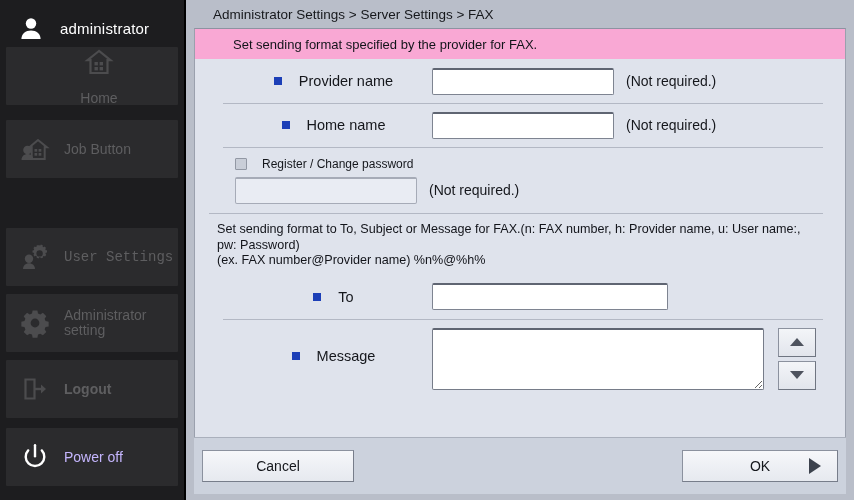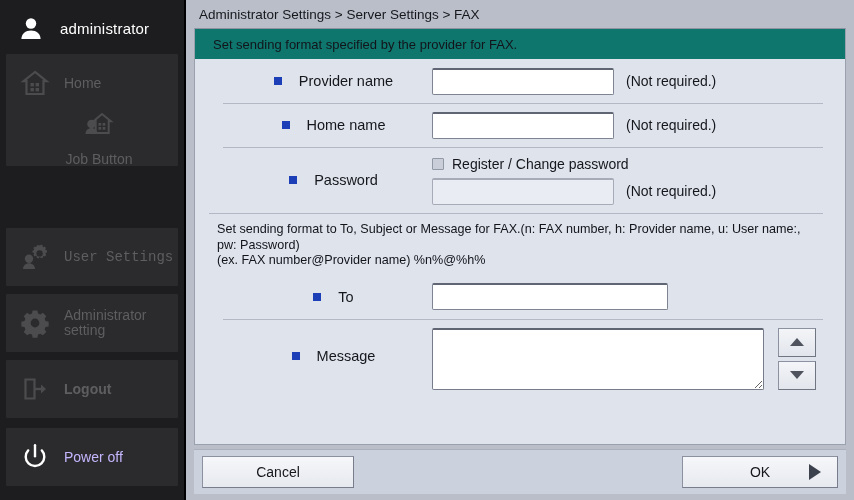--- a/index.html
+++ b/index.html
@@ -62,32 +62,33 @@
     height: 500px;
     background: #b9bec9;
     padding: 0;
     position: relative;
   }
   .breadcrumb {
     height: 28px;
     background: #b9bec9;
     display: flex;
     align-items: center;
-    padding-left: 13px;
+    padding-left: 27px;
     font-size: 13.5px;
     color: #16181c;
   }
   .content-card {
     position: absolute;
     left: 8px; right: 8px;
     top: 28px; bottom: 55px;
-    background: #0f766e;
+    background: #f9a8d4;
     border: 1px solid #9aa0ad;
     border-top: 1px solid #8d93a1;
     overflow: hidden;
+    padding-left: 20px;
   }
   .intro {
     font-size: 13px;
     color: #12141a;
     padding: 8px 0 6px 18px;
   }
   .scroll-area {
     position: absolute;
     left: 0; right: 0;
     top: 30px; bottom: 0;
@@ -140,22 +141,22 @@
     color: #15171c;
     margin-left: 12px;
     white-space: nowrap;
   }
 
   
   .pw-block { display: flex; flex-direction: column; gap: 6px; }
   .pw-check-line {
     display: flex;
     align-items: center;
-    gap: 8px;
-    font-size: 14px;
+    gap: 15px;
+    font-size: 12px;
     color: #15171c;
   }
   .chk {
     width: 12px; height: 12px;
     background: #c9ced8;
     border: 1px solid #9298a4;
     border-radius: 1px;
     display: inline-block;
   }
   .pw-input-line { display: flex; align-items: center; }
@@ -205,21 +206,21 @@
   }
   .spin-btn .tri { width: 0; height: 0; }
   .tri-up { border-left: 7px solid transparent; border-right: 7px solid transparent; border-bottom: 8px solid #4e535e; }
   .tri-dn { border-left: 7px solid transparent; border-right: 7px solid transparent; border-top: 8px solid #4e535e; }
 
   
   .footer {
     position: absolute;
     left: 8px; right: 8px;
     bottom: 6px;
-    height: 45px;
+    height: 57px;
     background: #ccd2dd;
     border-top: 1px solid #aab0bc;
     display: flex;
     align-items: center;
     justify-content: space-between;
     padding: 0 8px;
   }
   .btn {
     height: 32px;
     background: linear-gradient(180deg,#f6f7fa 0%, #e6e9ef 100%);
@@ -256,34 +257,34 @@
     <div class="side-user">
       <span class="side-icon">
         <svg viewBox="0 0 30 30">
             <circle cx="15" cy="9.5" r="5.2" fill="#fff"></circle>
             <path d="M5.4 25c0-5.3 4.3-8.6 9.6-8.6s9.6 3.3 9.6 8.6z" fill="#fff"></path>
           </svg>
       </span>
       <span class="side-user-name">administrator</span>
     </div>
 
-    <div class="side-item dim" style="top:54px;">
+    <div class="side-item dim" style="top:47px;flex-direction:column;">
       <span class="side-icon">
         <svg viewBox="0 0 30 30">
             <path d="M15 4 3.5 13.2h3V26h17V13.2h3z" fill="none" stroke="#4c4c4e" stroke-width="2.2"></path>
             <rect x="10.5" y="15" width="3.4" height="3.4" fill="#4c4c4e"></rect>
             <rect x="15.6" y="15" width="3.4" height="3.4" fill="#4c4c4e"></rect>
             <rect x="10.5" y="20" width="3.4" height="3.4" fill="#4c4c4e"></rect>
             <rect x="15.6" y="20" width="3.4" height="3.4" fill="#4c4c4e"></rect>
           </svg>
       </span>
       <span class="side-label">Home</span>
     </div>
 
-    <div class="side-item dim" style="top:108px;flex-direction:column;">
+    <div class="side-item dim" style="top:120px;">
       <span class="side-icon">
         <svg viewBox="0 0 30 30">
             <path d="M18 6 9.5 13.2h2.2V25h13V13.2h2.2z" fill="none" stroke="#4c4c4e" stroke-width="2"></path>
             <rect x="14.5" y="15" width="2.7" height="2.7" fill="#4c4c4e"></rect>
             <rect x="18.6" y="15" width="2.7" height="2.7" fill="#4c4c4e"></rect>
             <rect x="14.5" y="19" width="2.7" height="2.7" fill="#4c4c4e"></rect>
             <rect x="18.6" y="19" width="2.7" height="2.7" fill="#4c4c4e"></rect>
             <circle cx="7.5" cy="16" r="4.3" fill="#4c4c4e"></circle>
             <path d="M1.5 26c0-3.7 2.7-5.9 6-5.9s6 2.2 6 5.9z" fill="#4c4c4e"></path>
           </svg>
@@ -358,24 +359,20 @@
         <div class="row sep">
           <div class="field-label">
             <span class="bullet"></span>
             <span>Home name</span>
           </div>
           <input class="tb w-md" type="text" value="" style="">
           <span class="notreq">(Not required.)</span>
         </div>
 
         <div class="row sep" style="min-height:66px;">
-          <div class="field-label">
-            <span class="bullet"></span>
-            <span>Password</span>
-          </div>
           <div class="pw-block">
             <div class="pw-check-line">
               <span class="chk"></span>
               <span>Register / Change password</span>
             </div>
             <div class="pw-input-line">
               <input class="tb w-md disabled" type="password" value="" style="">
               <span class="notreq">(Not required.)</span>
             </div>
           </div>

